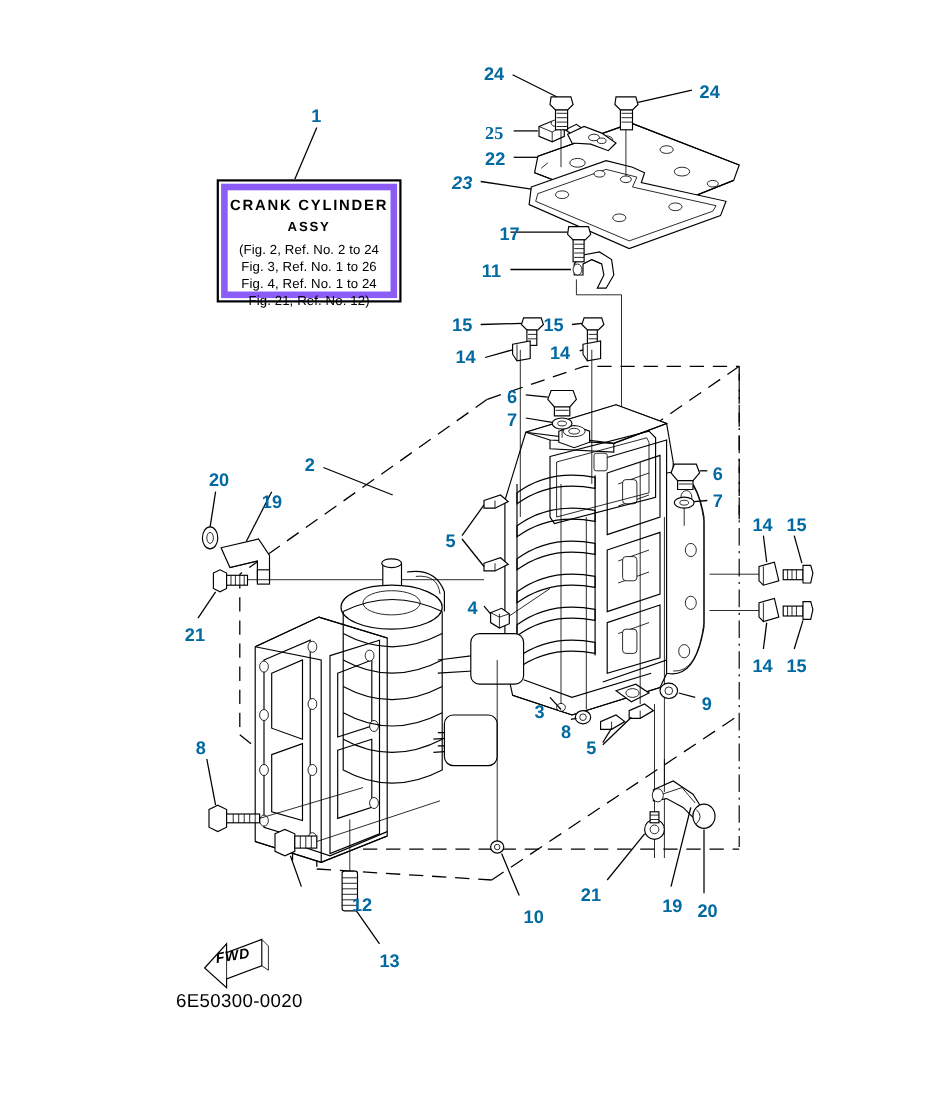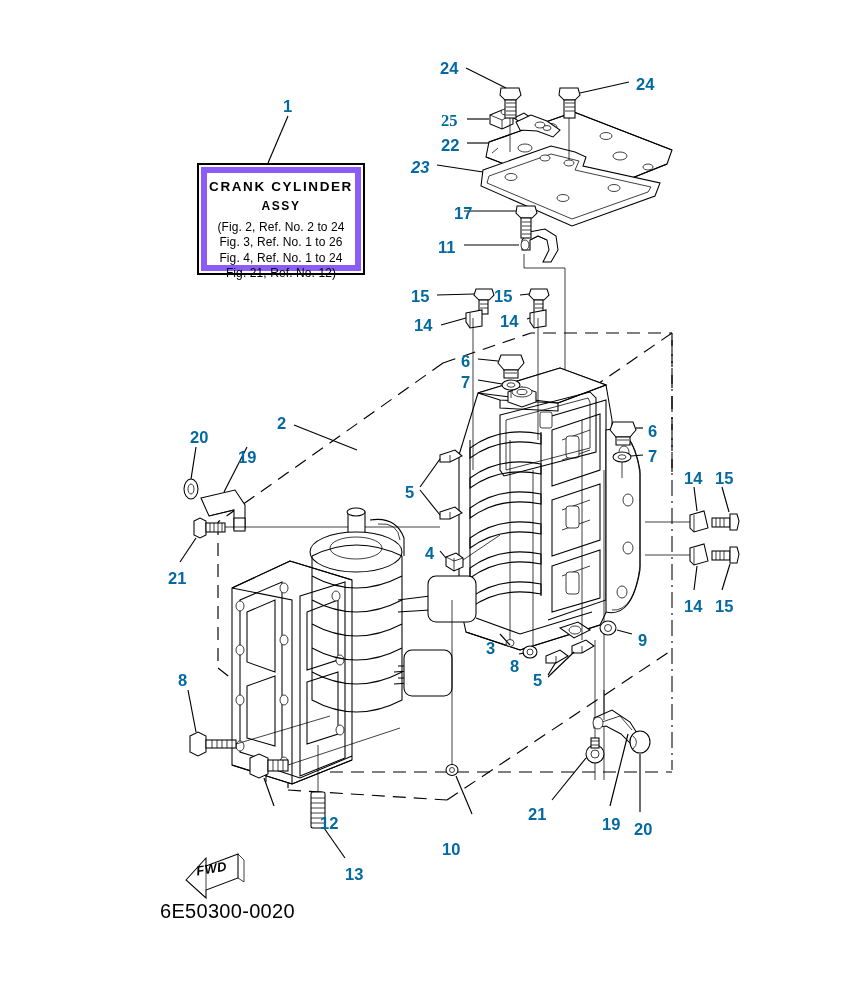--- a/index.html
+++ b/index.html
@@ -82,21 +82,21 @@
     color: #0369a1;
     font-family: "Liberation Sans", sans-serif;
     line-height: 1;
     white-space: nowrap;
   }
   
   .part-number {
     position: absolute;
     left: 160px;
     top: 900px;
-    font-size: 20px;
+    font-size: 17px;
     color: #000;
     letter-spacing: 0.3px;
     font-family: "Liberation Sans", sans-serif;
   }
   .fwd-label {
     position: absolute;
     left: 196px;
     top: 861px;
     font-size: 13px;
     font-weight: bold;
@@ -598,21 +598,21 @@
       <div class="callout" style="left: 168px; top: 570px;">21</div>
       <div class="callout" style="left: 684px; top: 598px;">14</div>
       <div class="callout" style="left: 715px; top: 598px;">15</div>
       <div class="callout" style="left: 486px; top: 640px;">3</div>
       <div class="callout" style="left: 510px; top: 658px;">8</div>
       <div class="callout" style="left: 638px; top: 632px;">9</div>
       <div class="callout" style="left: 533px; top: 672px;">5</div>
       <div class="callout" style="left: 178px; top: 672px;">8</div>
       <div class="callout" style="left: 272px; top: 815px; margin-left: 48px;">12</div>
       <div class="callout" style="left: 345px; top: 866px;">13</div>
-      <div class="callout" style="left: 442px; top: 826px; margin-top: 15px;">10</div>
+      <div class="callout" style="left: 476px; top: 826px;">10</div>
       <div class="callout" style="left: 528px; top: 806px;">21</div>
       <div class="callout" style="left: 602px; top: 816px;">19</div>
       <div class="callout" style="left: 634px; top: 821px;">20</div>
     </div>
 
   <div class="fwd-label">FWD</div>
   <div class="part-number">6E50300-0020</div>
 
 </div>
 

